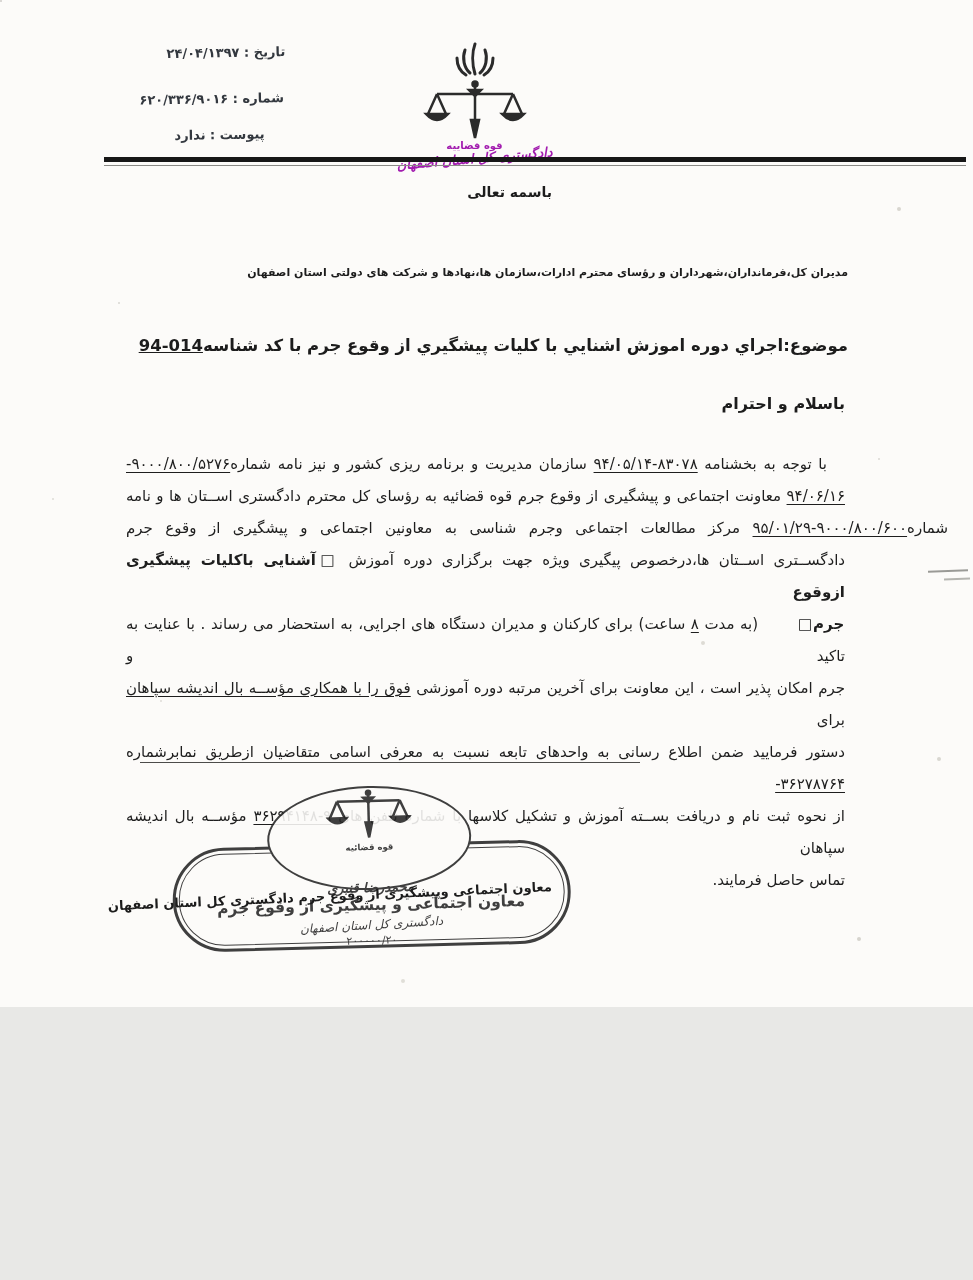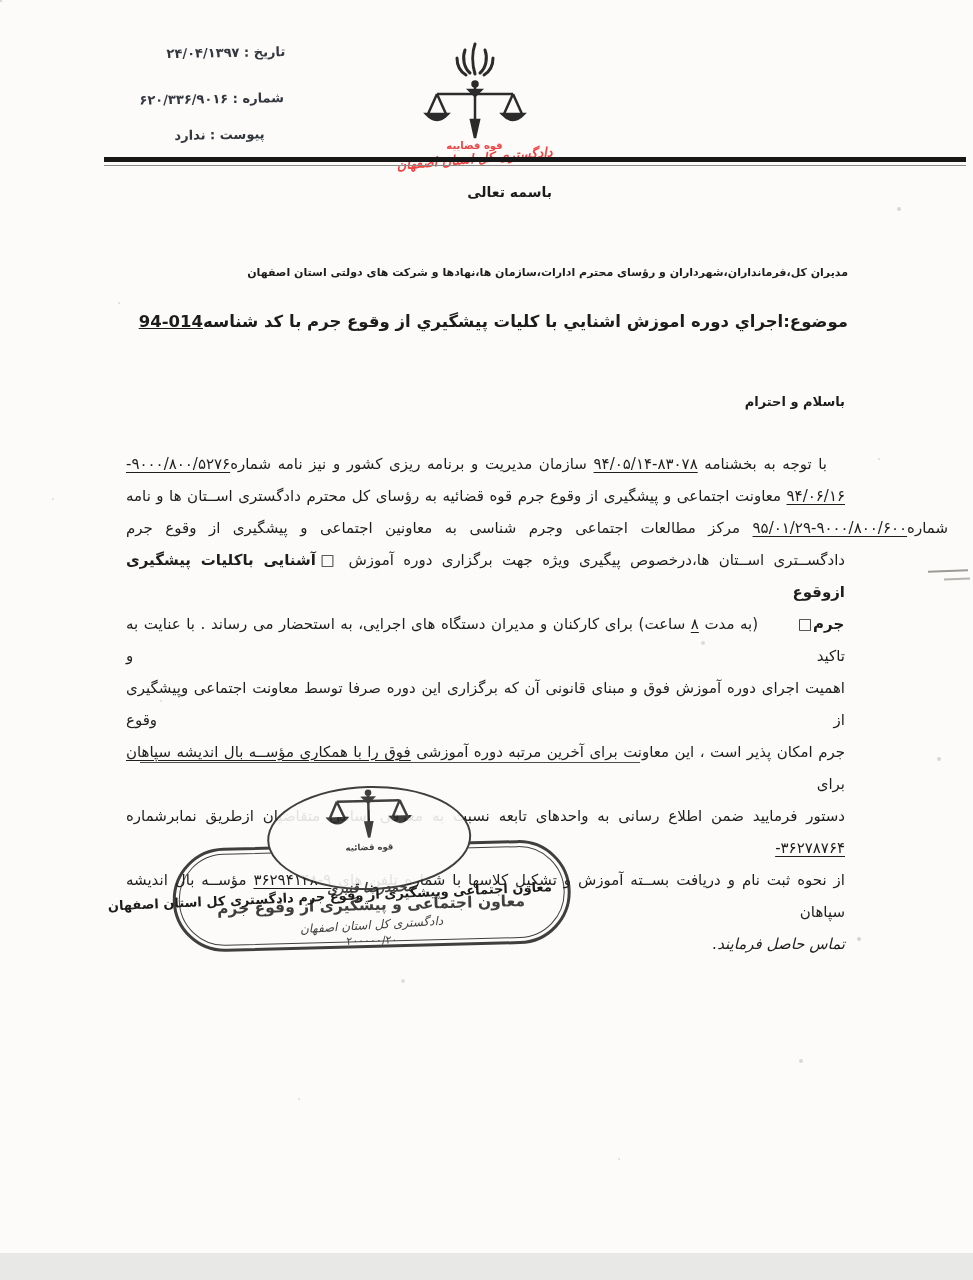--- a/index.html
+++ b/index.html
@@ -1,50 +1,50 @@
 <!DOCTYPE html>
 <html lang="fa" dir="rtl"><head>
 <meta charset="utf-8">
 <style>
   html,body{margin:0;padding:0;background:#e8e8e6;}
-  .page{position:relative;width:973px;height:1253px;margin:0 auto;overflow:hidden;
+  .page{position:relative;width:973px;height:1007px;margin:0 auto;overflow:hidden;
         background:#fcfbf9;color:#1c1c1c;
         font-family:"DejaVu Sans",sans-serif;direction:rtl;}
   .noise{position:absolute;left:0;top:0;width:2px;height:2px;border-radius:50%;background:#cfcdc8;
          box-shadow: 898px 208px 0 1px #d8d6d0, 118px 302px 0 0 #d9d7d2, 702px 642px 0 1px #dddbd5,
          858px 938px 0 1px #d6d4ce, 298px 1098px 0 0 #dcdad4, 52px 498px 0 0 #dedcd6,
          938px 758px 0 1px #d9d7d1, 878px 458px 0 0 #dbd9d3, 402px 980px 0 1px #e0ded8,
          618px 1158px 0 0 #dcdad4, 160px 700px 0 0 #dfddd7, 800px 1060px 0 1px #dbd9d3;}
   
   .meta{position:absolute;top:40px;right:688px;transform:rotate(-1deg);white-space:nowrap;}
   .meta-row{position:absolute;right:0;font-size:13px;color:#33383f;font-weight:bold;white-space:nowrap;}
   .meta-row.r1{top:4px;}
   .meta-row.r2{top:50px;right:2px;}
   .meta-row.r3{top:86px;right:22px;}
   .num{direction:ltr;unicode-bidi:bidi-override;display:inline-block;}
   
-  .emblem{position:absolute;top:40px;left:382px;width:185px;text-align:center;color:#ef4444;}
+  .emblem{position:absolute;top:40px;left:382px;width:185px;text-align:center;color:#a21caf;}
   .emblem svg{display:block;margin:0 auto;}
   .org1{font-size:10px;font-weight:bold;margin-top:-2px;}
   .org2{font-size:13px;font-style:italic;transform:rotate(-5deg);margin-top:0px;font-weight:bold;}
   
   .divider{position:absolute;top:157px;left:104px;width:862px;height:5px;background:#171717;}
   .divider2{position:absolute;top:165px;left:104px;width:862px;height:1px;background:#8a8a86;}
   .bismillah{position:absolute;top:184px;left:392px;width:160px;text-align:right;
              font-size:14px;font-weight:bold;}
   .addressee{position:absolute;top:266px;right:125px;font-size:11px;font-weight:bold;white-space:nowrap;}
-  .subject{position:absolute;top:312px;right:125px;font-size:16.5px;font-weight:bold;white-space:nowrap;}
+  .subject{position:absolute;top:336px;right:125px;font-size:16.5px;font-weight:bold;white-space:nowrap;}
   .subject .code{font-weight:bold;text-decoration:underline;}
-  .salutation{position:absolute;top:394px;right:128px;font-size:13px;font-weight:bold;}
+  .salutation{position:absolute;top:394px;right:128px;font-size:16px;font-weight:bold;}
   
   .body-par{position:absolute;top:424px;right:128px;width:719px;font-size:15px;line-height:32px;color:#1e1e1e;}
   .line{text-align:justify;text-align-last:justify;white-space:normal;}
   .line.indent{padding-right:18px;margin-top:24px;}
   .line.jut{margin-right:-103px;}
-  .line.plain{text-align:right;text-align-last:right;font-style:italic;}
+  .line.plain{text-align:right;text-align-last:right;}
   .seg-b{font-weight:bold;margin-left:40px;}
   .seg-u{text-decoration:underline;text-underline-offset:3px;}
   
   .art-line{position:absolute;top:762px;left:140px;width:500px;height:1px;background:#4c4c4a;}
   .art-dash1{position:absolute;top:570px;left:928px;width:40px;height:2px;background:#9a9a96;transform:rotate(-2deg);}
   .art-dash2{position:absolute;top:578px;left:944px;width:26px;height:2px;background:#b5b5b0;transform:rotate(-2deg);}
   
   .stamp{position:absolute;top:792px;left:172px;width:396px;height:152px;transform:rotate(-1.5deg);
          color:#262626;opacity:.88;}
   .stamp-oval{position:absolute;top:52px;left:0;width:392px;height:98px;border:3px solid #262626;
@@ -121,21 +121,20 @@
   <div class="subject"><span>موضوع:</span><span>اجراي دوره اموزش اشنايي با كليات پيشگيري از وقوع جرم با كد شناسه</span><span class="code num">94-014</span></div>
 
   <div class="salutation">باسلام و احترام</div>
 
   <div class="body-par">
       <div class="line indent"><span>با توجه به بخشنامه </span><span dir="ltr" class="seg-u num">۹۴/۰۵/۱۴-۸۳۰۷۸</span><span> سازمان مدیریت و برنامه ریزی کشور و نیز نامه شماره</span><span dir="ltr" class="seg-u num">-۹۰۰۰/۸۰۰/۵۲۷۶</span></div>
       <div class="line"><span dir="ltr" class="seg-u num">۹۴/۰۶/۱۶</span><span> معاونت اجتماعی و پیشگیری از وقوع جرم قوه قضائیه به رؤسای کل محترم دادگستری اســتان ها و نامه</span></div>
       <div class="line jut"><span>شماره</span><span dir="ltr" class="seg-u num">۹۵/۰۱/۲۹-۹۰۰۰/۸۰۰/۶۰۰</span><span> مرکز مطالعات اجتماعی وجرم شناسی به معاونین اجتماعی و پیشگیری از وقوع جرم</span></div>
       <div class="line"><span>دادگســتری اســتان ها،درخصوص پیگیری ویژه جهت برگزاری دوره آموزش </span><span class="seg-b">□آشنایی باکلیات پیشگیری ازوقوع</span></div>
       <div class="line"><span class="seg-b">جرم□</span><span>(به مدت </span><span dir="ltr" class="seg-u num">۸</span><span> ساعت) برای کارکنان و مدیران دستگاه های اجرایی، به استحضار می رساند . با عنایت به تاکید و</span></div>
-      <div class="line"><span>اهمیت اجرای دوره آموزش فوق و مبنای قانونی آن که برگزاری این دوره صرفا توسط معاونت اجتماعی وپیشگیری از وقوع</span></div>
       <div class="line"><span>جرم امکان پذیر است ، این معاونت برای آخرین مرتبه دوره آموزشی </span><span class="seg-u">فوق را با همکاری مؤســه بال اندیشه سپاهان</span><span> برای</span></div>
       <div class="line"><span>دستور فرمایید ضمن اطلاع رسانی به واحدهای تابعه نسبت به معرفی اسامی متقاضیان ازطریق نمابرشماره </span><span dir="ltr" class="seg-u num">-۳۶۲۷۸۷۶۴</span></div>
       <div class="line"><span>از نحوه ثبت نام و دریافت بســته آموزش و تشکیل کلاسها با شماره تلفن های </span><span dir="ltr" class="seg-u num">۳۶۲۹۴۱۴۸-۹</span><span> مؤســه بال اندیشه سپاهان</span></div>
       <div class="line plain"><span>تماس حاصل فرمایند.</span></div>
     </div>
 
   <div class="art-line"></div>
   <div class="art-dash1"></div>
   <div class="art-dash2"></div>
 

